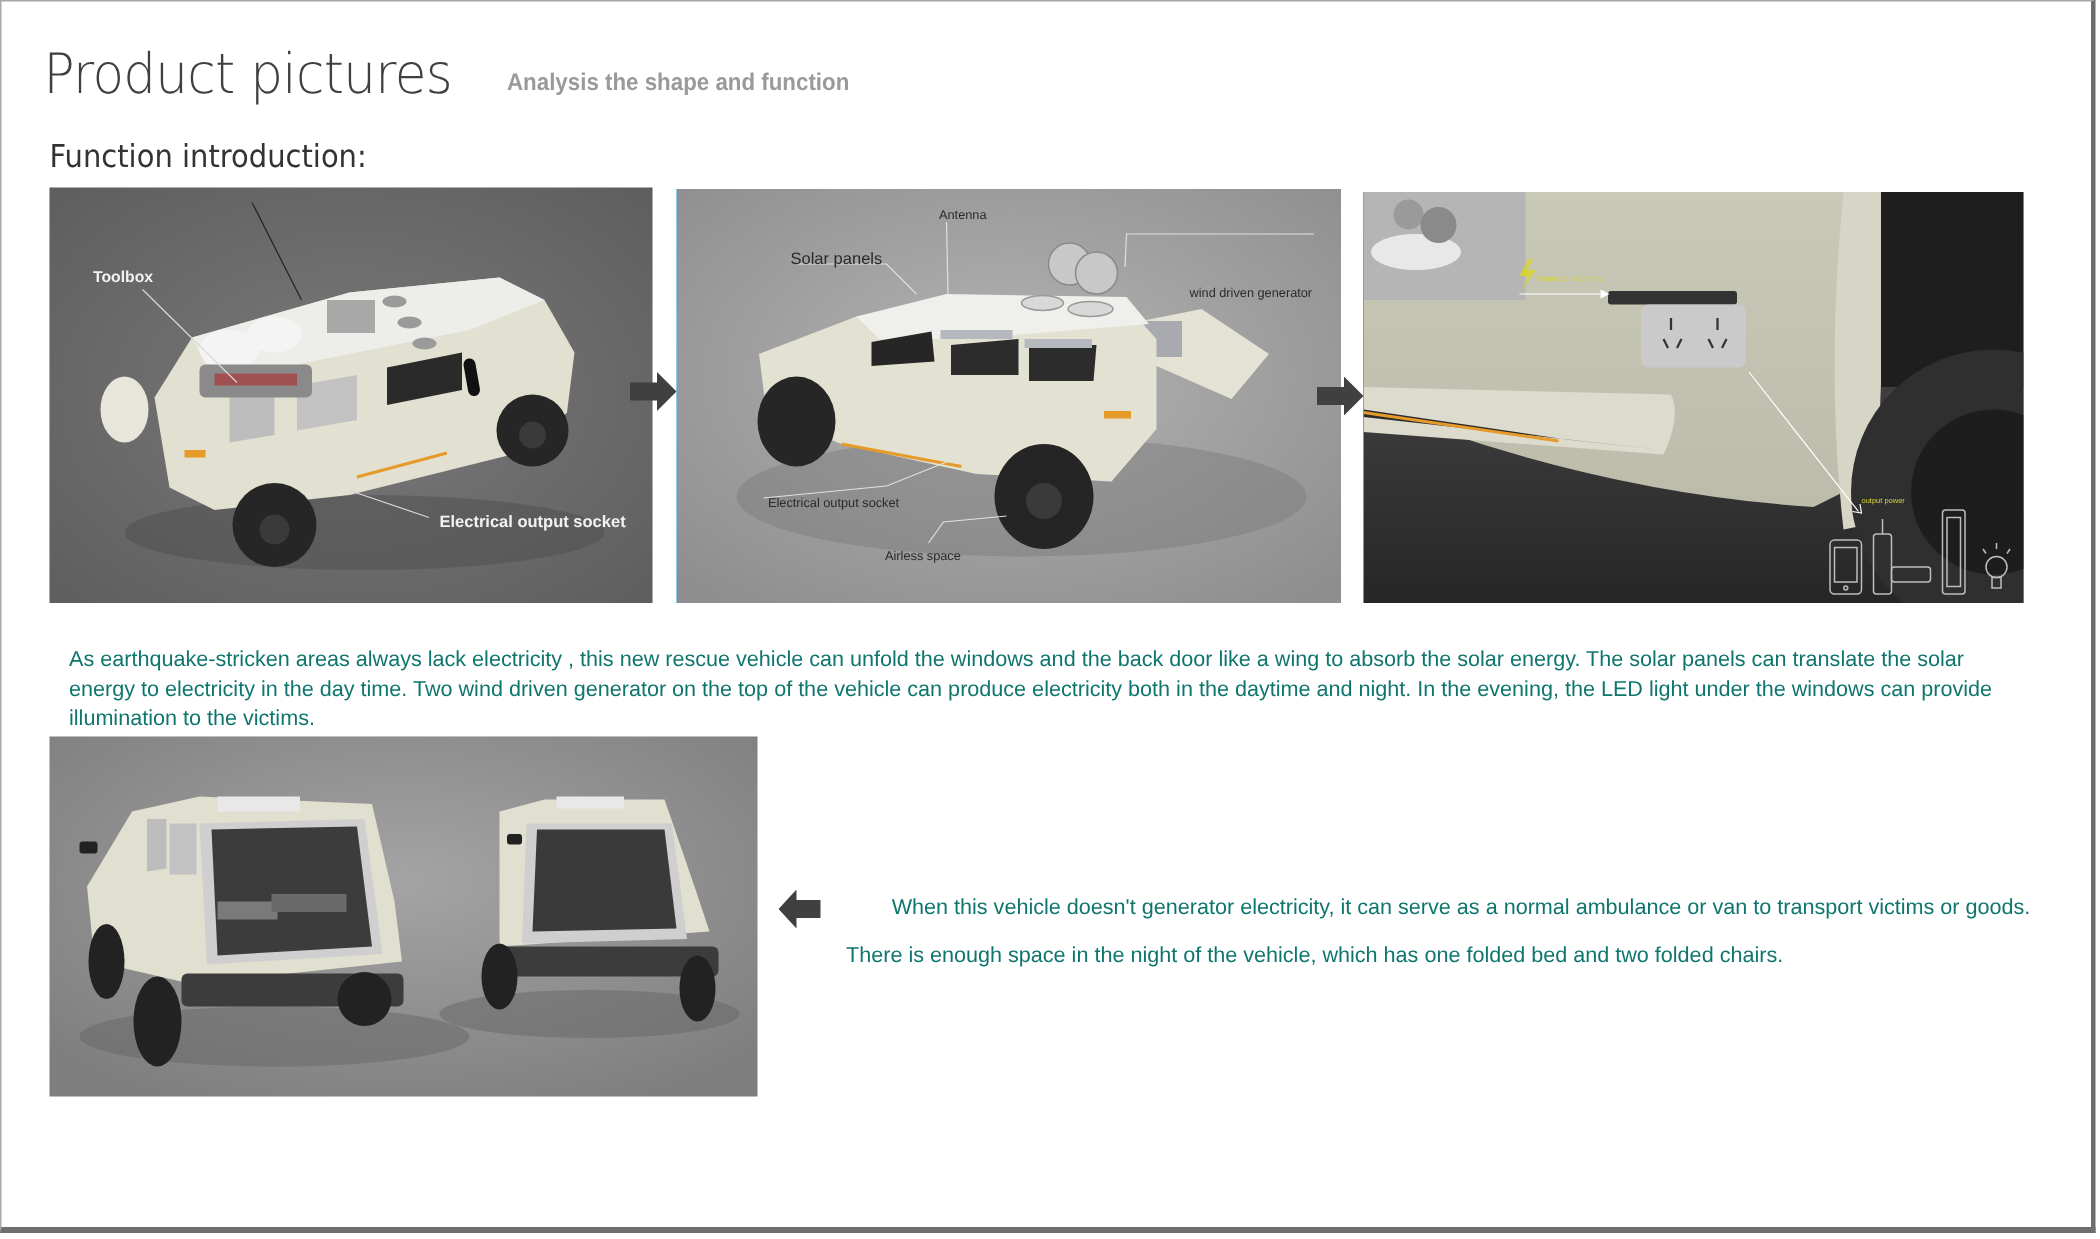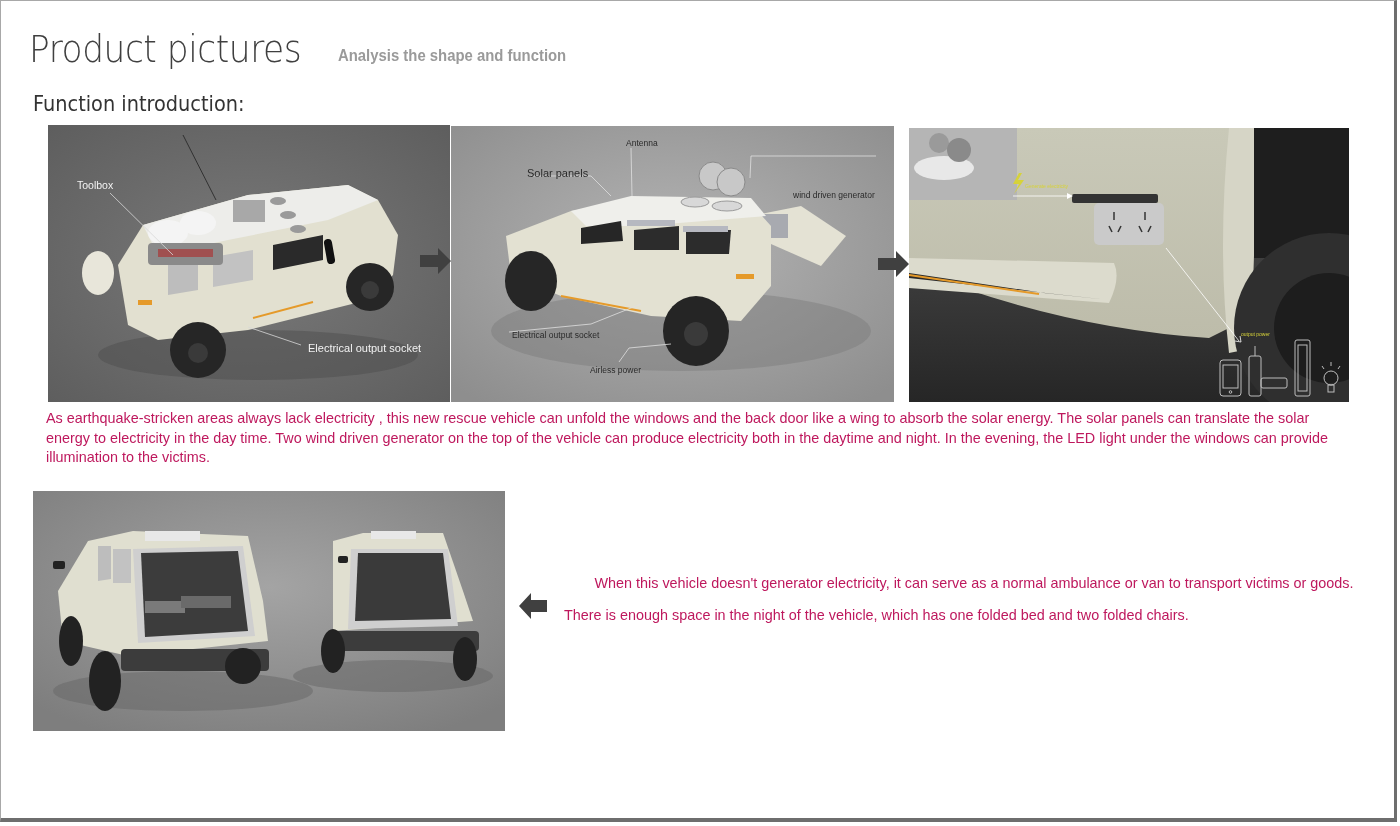--- a/index.html
+++ b/index.html
@@ -34,33 +34,33 @@
   .photo {
     position: absolute; overflow: hidden; box-sizing: border-box;
   }
   .photo svg { display: block; width: 100%; height: 100%; }
   .callout {
     position: absolute; font-family: "Liberation Sans", sans-serif; white-space: nowrap;
   }
   .arrow-right, .arrow-left { position: absolute; }
   .body-text {
     position: absolute; font-family: "Liberation Sans", sans-serif;
-    font-size: 14.4px; color: #be185d; line-height: 19.5px;
+    font-size: 14.4px; color: #0f766e; line-height: 19.5px; margin-top: 22px;
   }
 </style>
 </head>
 <body>
 
 <div class="page-frame"></div>
 
 <div class="title">Product pictures</div>
 <div class="subtitle">Analysis the shape and function</div>
 <div class="section-heading">Function introduction:</div>
 
-<div class="photo" style="left:48px; top:125px; width:402px; height:277px; background:#6e6e6e;">
+<div class="photo" style="left:33px; top:125px; width:402px; height:277px; background:#6e6e6e;font-weight:bold;">
   <svg viewBox="0 0 402 277">
     <defs>
       <radialGradient id="g1" cx="50%" cy="50%" r="70%">
         <stop offset="0%" stop-color="#7a7a7a"></stop>
           <stop offset="100%" stop-color="#5e5e5e"></stop>
       </radialGradient>
     </defs>
     <rect width="402" height="277" fill="url(#g1)"></rect>
     <ellipse cx="210" cy="230" rx="160" ry="25" fill="#4e4e4e" opacity="0.5"></ellipse>
 
@@ -134,21 +134,21 @@
     <polyline points="80,50 140,50 160,70" fill="none" stroke="#e0e0e0" stroke-width="0.8"></polyline>
     <polyline points="180,22 181,70" fill="none" stroke="#e0e0e0" stroke-width="0.8"></polyline>
     <polyline points="425,30 300,30 299,52" fill="none" stroke="#e0e0e0" stroke-width="0.8"></polyline>
     <polyline points="58,206 140,198 190,178" fill="none" stroke="#e0e0e0" stroke-width="0.8"></polyline>
     <polyline points="168,236 178,222 220,218" fill="none" stroke="#e0e0e0" stroke-width="0.8"></polyline>
   </svg>
   <div class="callout" style="left:175px; top:12px; font-size:8.5px; color:#2a2a2a;">Antenna</div>
   <div class="callout" style="left:342px; top:20px; font-size:8.5px; color:#2a2a2a;margin-top:44px;">wind driven generator</div>
   <div class="callout" style="left:76px; top:41px; font-size:11px; color:#2a2a2a;">Solar panels</div>
   <div class="callout" style="left:61px; top:204px; font-size:8.5px; color:#2a2a2a;">Electrical output socket</div>
-  <div class="callout" style="left:139px; top:239px; font-size:8.5px; color:#2a2a2a;">Airless power</div>
+  <div class="callout" style="left:139px; top:239px; font-size:8.5px; color:#2a2a2a;">Airless space</div>
 </div>
 
 <svg class="arrow-right" style="left:878px; top:251px;" width="32" height="26" viewBox="0 0 32 26">
   <path d="M0 7 L18 7 L18 0 L31 13 L18 26 L18 19 L0 19 Z" fill="#404040"></path>
 </svg>
 
 <div class="photo" style="left:909px; top:128px; width:440px; height:274px; background:#3a3a3a;">
   <svg viewBox="0 0 440 274">
     <defs>
       <linearGradient id="g3a" x1="0" y1="0" x2="0" y2="1">

